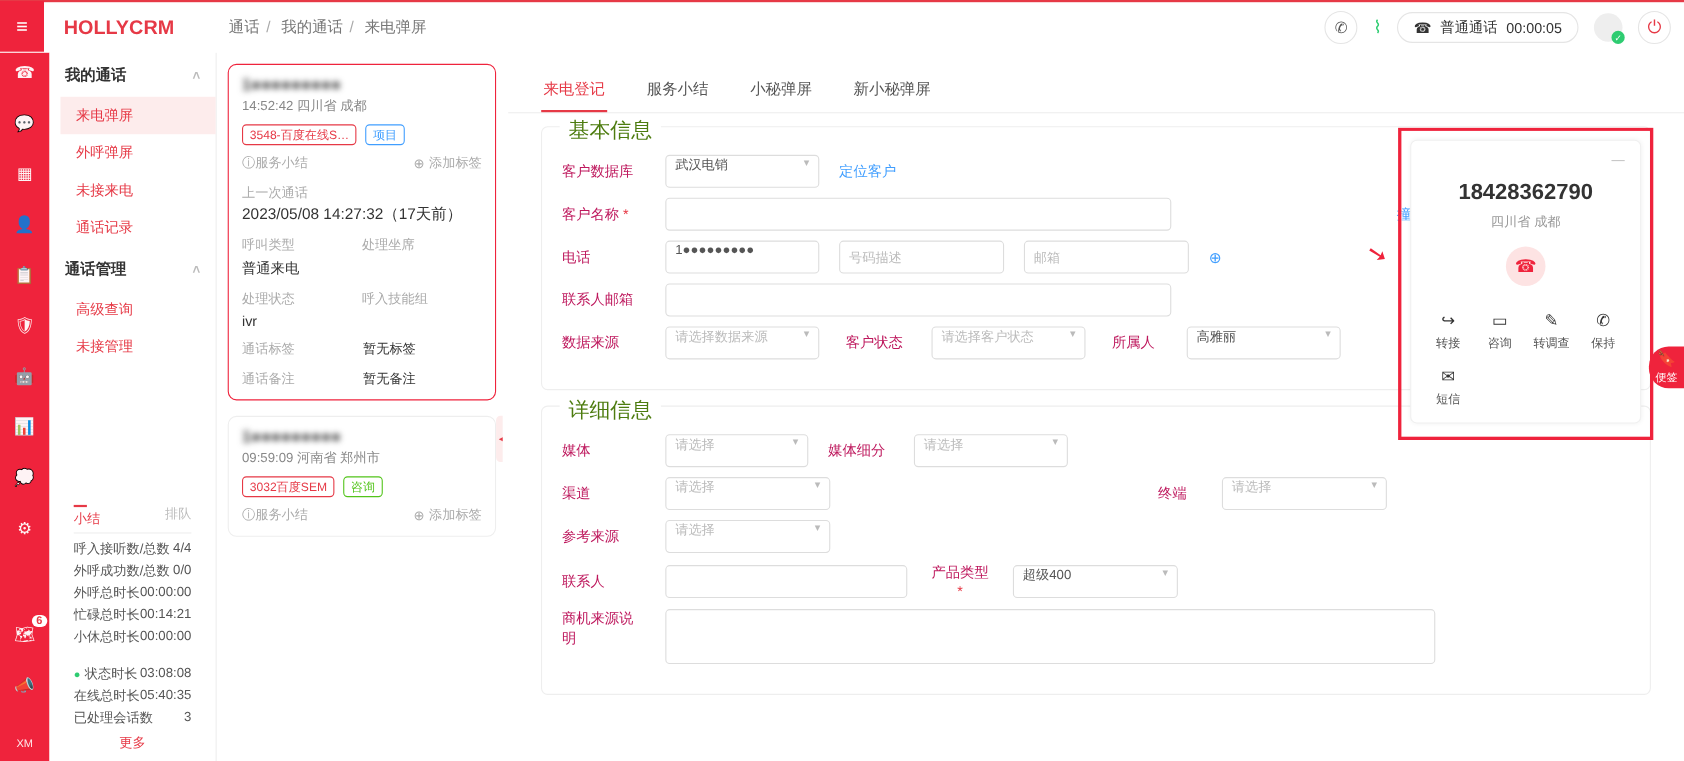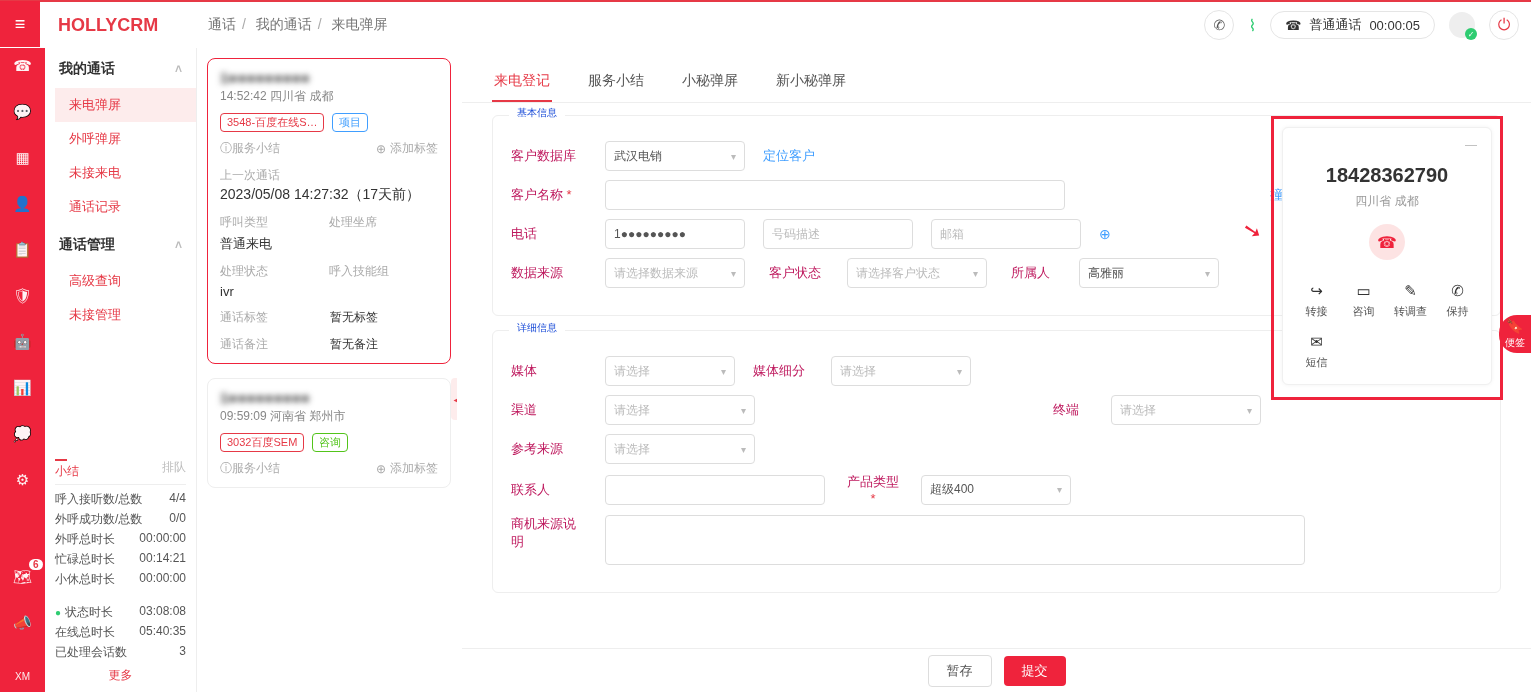--- a/index.html
+++ b/index.html
@@ -29,21 +29,21 @@
 .rail .badge { position:absolute; top:-6px; right:-8px; background:#fff; color:#e63946; border-radius:8px; font-size:10px; padding:0 4px; font-weight:600; }
 .rail .xm { font-size:10px; margin: 14px 0 10px; opacity:.9; }
 
 
 .sidenav { position:absolute; top:48px; left:45px; width:152px; bottom:0; border-right:1px solid #eee; background:#fff; }
 .sidenav .group-title { display:flex; align-items:center; justify-content:space-between; padding:12px 14px 10px; font-weight:600; font-size:14px; }
 .sidenav .group-title .chev { color:#bbb; font-size:12px; }
 .sidenav .menu { padding-left: 10px; }
 .sidenav .item { padding:8px 14px; color:#e63946; font-size:13px; cursor:pointer; }
 .sidenav .item.active { background:#fdecec; }
-.sidenav .stats { position:absolute; bottom:0; left:0; right:0; padding:6px 10px 8px; font-size:12px; color:#555; }
+.sidenav .stats { position:absolute; bottom:0; left:0; right:0; padding:6px 22px 8px; font-size:12px; color:#555; }
 .stats-head { display:flex; justify-content:space-between; border-bottom:1px solid #eee; padding-bottom:4px; margin-bottom:6px; font-size:12px; }
 .stats-head span { color:#e63946; }
 .stats-head .muted { color:#bbb; }
 .swipe { width:12px; height:2px; background:#e63946; margin-bottom:2px;}
 .stats .row { display:flex; justify-content:space-between; margin:3px 0; }
 .stats .dot-green::before { content:"●"; color:#2ecc71; margin-right:4px; font-size:10px; }
 .stats .more { text-align:center; color:#e63946; margin-top:6px; }
 
 
 .call-col { position:absolute; top:48px; left:197px; width:260px; bottom:0; padding:10px 6px 10px 10px; overflow:hidden; }
@@ -65,25 +65,25 @@
 .drag-handle { position:absolute; top:330px; right:-4px; width:10px; height:42px; background:#fdecec; border-radius:4px 0 0 4px; display:flex; align-items:center; justify-content:center; color:#e63946; font-size:10px;}
 
 
 .main { position:absolute; top:48px; left:462px; right:0; bottom:0; background:#fff; }
 .tabs { display:flex; gap:34px; padding:14px 30px 0; border-bottom:1px solid #eee; }
 .tab { padding:10px 2px; font-size:14px; color:#555; cursor:pointer; }
 .tab.active { color:#e63946; border-bottom:2px solid #e63946; }
 
 .form-wrap { padding:12px 30px 60px; height: calc(100% - 46px); overflow:auto; }
 fieldset { border:1px solid #eee; border-radius:6px; padding:16px 18px 18px; margin-bottom:14px; position:relative; }
-fieldset > .legend { position:absolute; top:-10px; left:16px; background:#fff; padding:0 8px; color:#1d4ed8; font-size:10px; }
+fieldset > .legend { position:absolute; top:-10px; left:16px; background:#fff; padding:0 8px; color:#4d7c0f; font-size:19px; }
 .frow { display:flex; align-items:center; margin:9px 0; gap:18px; font-size:13px; }
 .flabel { width:76px; text-align:left; color:#be185d; flex-shrink:0; }
 .req::after { content:" *"; color:#e63946; }
-.input, .select { height:30px; border:1px solid #ddd; border-radius:4px; padding:0 8px; font-size:12px; color:#555; background:#fff; display:flex; align-items:center; justify-content:space-between; }
+.input, .select { height:30px; border:1px solid #ddd; border-radius:4px; padding:0 8px; font-size:12px; color:#555; background:#fff; display:flex; justify-content:space-between; }
 .input::placeholder, .ph { color:#bbb; }
 .select .caret { color:#bbb; font-size:10px; margin-left:auto; }
 .link { color:#409eff; cursor:pointer; }
 .plus { color:#409eff; font-size:14px; }
 textarea.input { height:50px; resize:none; padding:6px 8px; }
 
 
 .annot { position:absolute; top: 68px; right: 28px; width: 232px; border:3px solid #ef233c; padding:8px 8px 12px; background:transparent; z-index:5; }
 .caller-card { background:#fff; border:1px solid #f0f0f0; border-radius:6px; padding:10px 10px 6px; box-shadow:0 0 4px rgba(0,0,0,.05); }
 .caller-min { text-align:right; color:#bbb; font-size:12px; padding-right:4px; }
@@ -296,20 +296,24 @@
         <span class="link" style="margin-left:auto; margin-right:160px;">撞单查询</span>
       </div>
       <div class="frow">
         <div class="flabel">电话</div>
         <div class="input blur" style="width:140px;">1●●●●●●●●●</div>
         <input class="input" style="width: 150px;" placeholder="号码描述">
         <input class="input" style="width: 150px;" placeholder="邮箱">
         <span class="plus">⊕</span>
       </div>
       <div class="frow">
+        <div class="flabel">联系人邮箱</div>
+        <input class="input" style="width: 460px;">
+      </div>
+      <div class="frow">
         <div class="flabel">数据来源</div>
         <div class="select" style="width:140px;">
             <span class="ph">请选择数据来源</span>
             <span class="caret">▾</span>
           </div>
         <div class="flabel" style="width:60px; margin-left:6px;">客户状态</div>
         <div class="select" style="width:140px;">
             <span class="ph">请选择客户状态</span>
             <span class="caret">▾</span>
           </div>
@@ -380,22 +384,18 @@
       <div class="caller-actions">
         <div class="act"><span class="ic">↪</span><span>转接</span></div>
         <div class="act"><span class="ic">▭</span><span>咨询</span></div>
         <div class="act"><span class="ic">✎</span><span>转调查</span></div>
         <div class="act"><span class="ic">✆</span><span>保持</span></div>
         <div class="act"><span class="ic">✉</span><span>短信</span></div>
       </div>
     </div>
   </div>
 
-  <div class="bottom-bar">
-    <div class="btn plain">暂存</div>
-    <div class="btn primary">提交</div>
-  </div>
 </div>
 
 <div class="bookmark">
   <span class="bm-ic">🔖</span>
   <span>便签</span>
 </div>
 
 </body></html>

